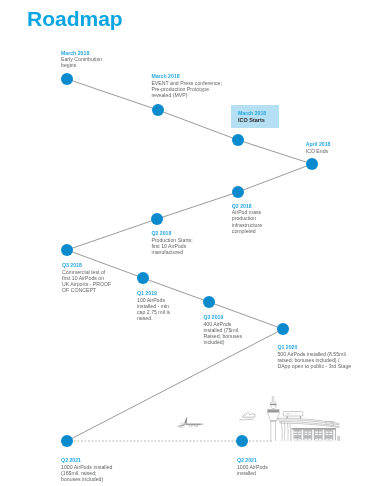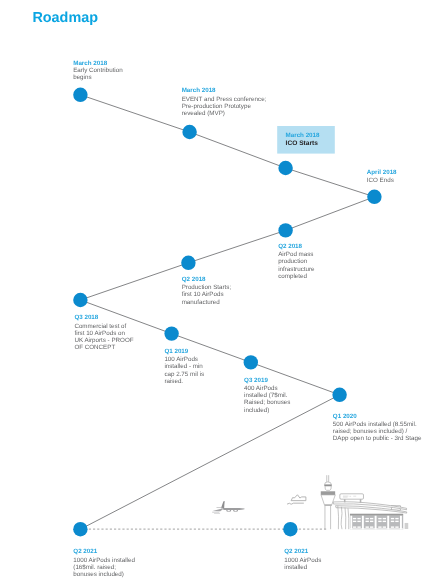--- a/index.html
+++ b/index.html
@@ -1,18 +1,18 @@
 <!DOCTYPE html>
 <html><head>
 <meta charset="utf-8">
 <style>
   html,body{margin:0;padding:0;}
   body{width:368px;height:486px;background:#ffffff;font-family:"Liberation Sans",sans-serif;overflow:hidden;position:relative;}
   #stage{position:absolute;left:0;top:0;width:368px;height:486px;}
-  .title{position:absolute;left:27px;top:7px;font-size:12px;font-weight:bold;color:#0aa5e2;white-space:nowrap;}
+  .title{position:absolute;left:27px;top:7px;font-size:21px;font-weight:bold;color:#0aa5e2;white-space:nowrap;}
   svg.art{position:absolute;left:0;top:0;width:368px;height:486px;}
   .node{position:absolute;width:12px;height:12px;border-radius:50%;background:#0b8ace;}
   .lbl{position:absolute;font-size:5.2px;line-height:6.1px;color:#636466;white-space:pre-line;}
   .lbl .d{display:block;color:#28a7df;font-weight:bold;margin-bottom:0.8px;}
   .icobox{position:absolute;left:230.6px;top:105.2px;width:48px;height:22.7px;background:#b5dff2;}
   .icobox .d{position:absolute;left:7.4px;top:5.3px;color:#28a7df;font-weight:bold;font-size:5.2px;line-height:6px;}
   .icobox .t{position:absolute;left:7.4px;top:11.5px;color:#231f20;font-weight:bold;font-size:5.5px;line-height:6px;}
 </style>
 </head>
 <body>

